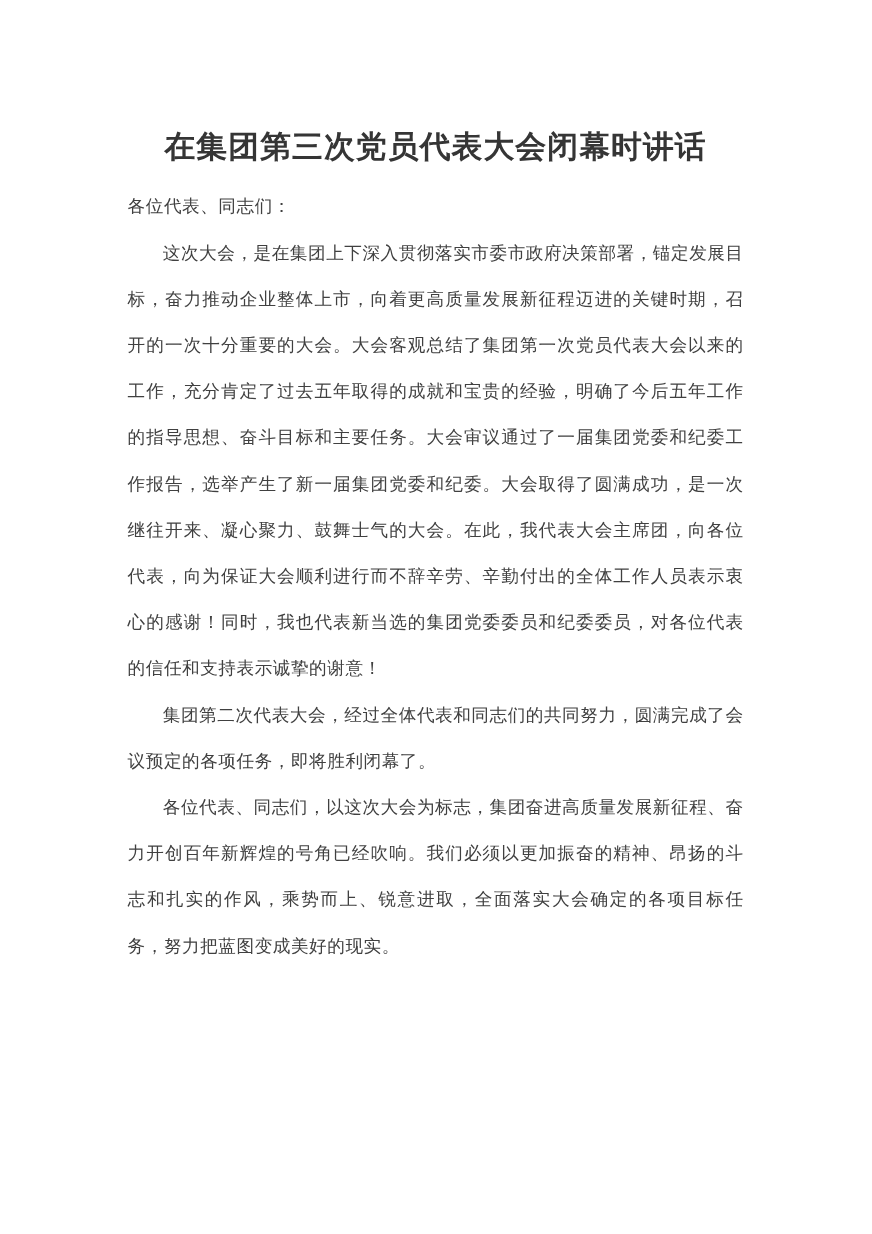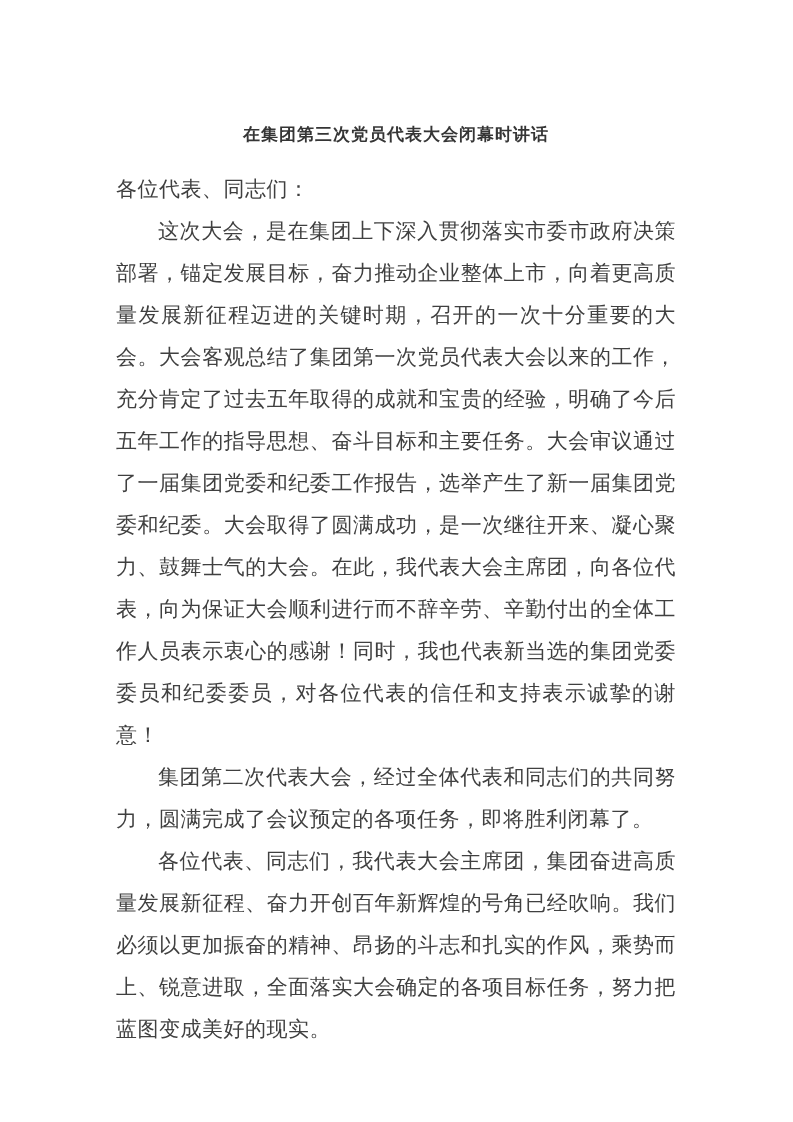--- a/index.html
+++ b/index.html
@@ -14,31 +14,31 @@
     margin: 0 auto;
     background: #ffffff;
     box-sizing: border-box;
     padding: 120px 117px 0 116px;
     font-family: "Liberation Serif", serif;
     color: #404040;
     overflow: hidden;
   }
   .doc-title {
     margin: 0 0 18px 0;
-    font-size: 17px;
+    font-size: 28px;
     line-height: 30px;
     font-weight: 700;
     letter-spacing: 1px;
     text-align: center;
     color: #353535;
     white-space: nowrap;
   }
   .doc-body p {
     margin: 0;
-    font-size: 21px;
+    font-size: 16px;
     line-height: 42px;
     letter-spacing: 0.5px;
     text-align: justify;
     text-justify: inter-character;
     color: #404040;
   }
   .doc-body p.indent {
     text-indent: 2em;
   }
   .doc-body p.salutation {
@@ -51,15 +51,15 @@
 <div class="page">
   <h1 class="doc-title">在集团第三次党员代表大会闭幕时讲话</h1>
 
   <div class="doc-body">
     <p class="salutation">各位代表、同志们：</p>
 
     <p class="indent">这次大会，是在集团上下深入贯彻落实市委市政府决策部署，锚定发展目标，奋力推动企业整体上市，向着更高质量发展新征程迈进的关键时期，召开的一次十分重要的大会。大会客观总结了集团第一次党员代表大会以来的工作，充分肯定了过去五年取得的成就和宝贵的经验，明确了今后五年工作的指导思想、奋斗目标和主要任务。大会审议通过了一届集团党委和纪委工作报告，选举产生了新一届集团党委和纪委。大会取得了圆满成功，是一次继往开来、凝心聚力、鼓舞士气的大会。在此，我代表大会主席团，向各位代表，向为保证大会顺利进行而不辞辛劳、辛勤付出的全体工作人员表示衷心的感谢！同时，我也代表新当选的集团党委委员和纪委委员，对各位代表的信任和支持表示诚挚的谢意！</p>
 
     <p class="indent">集团第二次代表大会，经过全体代表和同志们的共同努力，圆满完成了会议预定的各项任务，即将胜利闭幕了。</p>
 
-    <p class="indent">各位代表、同志们，我代表大会主席团，集团奋进高质量发展新征程、奋力开创百年新辉煌的号角已经吹响。我们必须以更加振奋的精神、昂扬的斗志和扎实的作风，乘势而上、锐意进取，全面落实大会确定的各项目标任务，努力把蓝图变成美好的现实。</p>
+    <p class="indent">各位代表、同志们，以这次大会为标志，集团奋进高质量发展新征程、奋力开创百年新辉煌的号角已经吹响。我们必须以更加振奋的精神、昂扬的斗志和扎实的作风，乘势而上、锐意进取，全面落实大会确定的各项目标任务，努力把蓝图变成美好的现实。</p>
   </div>
 </div>
 
 </body></html>

